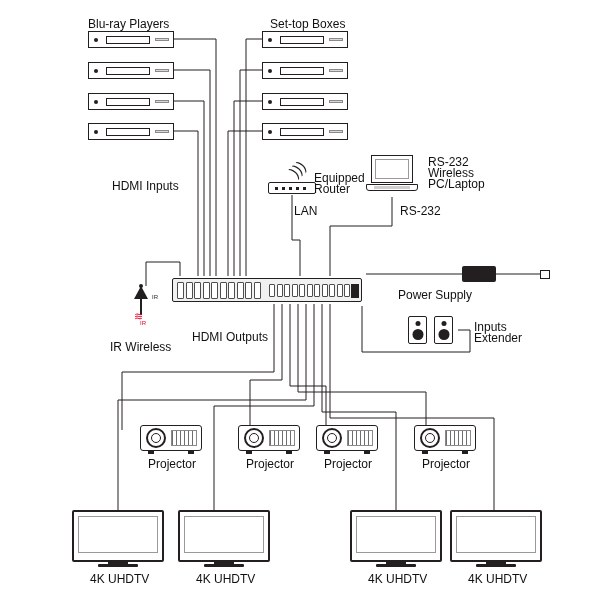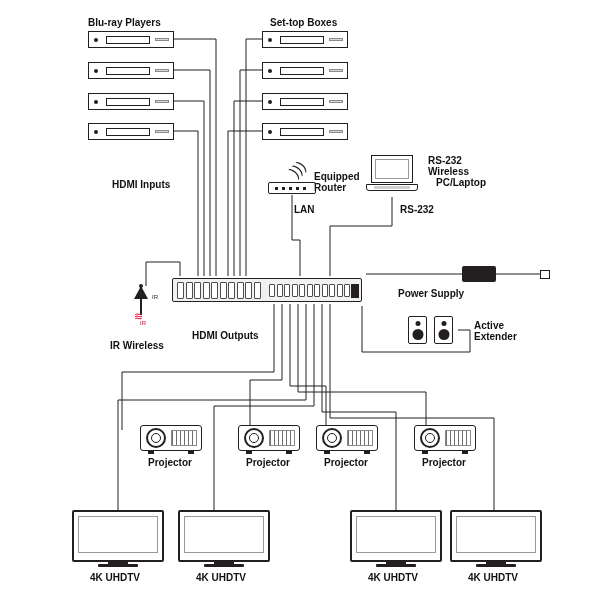--- a/index.html
+++ b/index.html
@@ -25,22 +25,22 @@
     height: 600px;
   }
   .lbl {
     position: absolute;
     font-size: 8.5px;
     color: #111;
     white-space: nowrap;
     line-height: 1.25;
   }
   .lbl.bold {
-    font-weight: bold;
-    font-size: 10px;
+    font-weight: normal;
+    font-size: 12px;
   }
   
   .srcdev {
     position: absolute;
     width: 86px;
     height: 17px;
     border: 1.2px solid #231f20;
     background: #ffffff;
     box-sizing: border-box;
   }
@@ -594,25 +594,25 @@
   <span class="lbl bold" style="left:270px; top:17px;">Set-top Boxes</span>
   <span class="lbl bold" style="left:112px; top:179px;">HDMI Inputs</span>
   <span class="lbl bold" style="left:192px; top:330px;">HDMI Outputs</span>
 
   <span class="lbl bold" style="left:314px; top:171px;">Equipped</span>
   <span class="lbl bold" style="left:314px; top:182px;">Router</span>
   <span class="lbl bold" style="left:294px; top:204px;">LAN</span>
 
   <span class="lbl bold" style="left:428px; top:155px;">RS-232</span>
   <span class="lbl bold" style="left:428px; top:166px;">Wireless</span>
-  <span class="lbl bold" style="left:428px; top:177px;margin-left:8px;">PC/Laptop</span>
+  <span class="lbl bold" style="left:428px; top:177px;">PC/Laptop</span>
   <span class="lbl bold" style="left:400px; top:204px;">RS-232</span>
 
   <span class="lbl bold" style="left:398px; top:288px;text-align:right;">Power Supply</span>
-  <span class="lbl bold" style="left:474px; top:320px;">Active</span>
+  <span class="lbl bold" style="left:474px; top:320px;">Inputs</span>
   <span class="lbl bold" style="left:474px; top:331px;">Extender</span>
   <span class="lbl bold" style="left:110px; top:340px;">IR Wireless</span>
 
   <span class="lbl bold" style="left:148px; top:457px;">Projector</span>
   <span class="lbl bold" style="left:246px; top:457px;">Projector</span>
   <span class="lbl bold" style="left:324px; top:457px;">Projector</span>
   <span class="lbl bold" style="left:422px; top:457px;">Projector</span>
 
   <span class="lbl bold" style="left:90px; top:572px;">4K UHDTV</span>
   <span class="lbl bold" style="left:196px; top:572px;">4K UHDTV</span>

